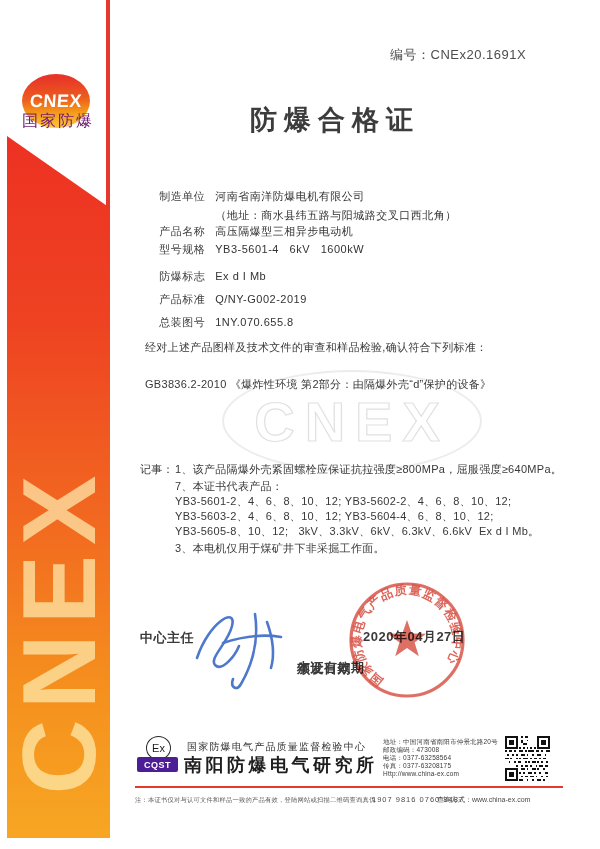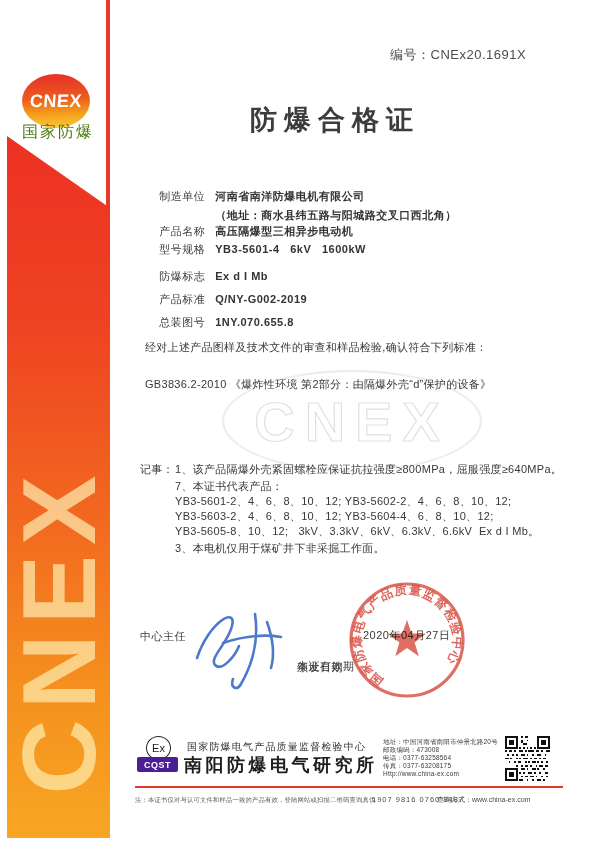--- a/index.html
+++ b/index.html
@@ -4,45 +4,45 @@
 <style>
   html,body{margin:0;padding:0;background:#f2f2f2;}
   .page{position:relative;width:600px;height:849px;background:#ffffff;overflow:hidden;
         font-family:"Liberation Sans","DejaVu Sans",sans-serif;color:#3a3a3a;}
   
   .red-line{position:absolute;left:106px;top:0;width:4px;height:210px;background:#e6392b;}
   .logo-oval{position:absolute;left:22px;top:74px;width:68px;height:54px;border-radius:50%;
              background:linear-gradient(178deg,#e73528 8%,#ec5b1e 45%,#f59d18 72%,#fbc33a 96%);
              display:flex;align-items:center;justify-content:center;}
   .logo-oval span{color:#fff;font-weight:700;font-size:18px;letter-spacing:.5px;transform:skewX(-4deg);}
-  .logo-sub{position:absolute;left:22px;top:122px;width:70px;font-size:16px;letter-spacing:2px;
-            color:#4d7c0f;white-space:nowrap;}
+  .logo-sub{position:absolute;left:22px;top:111px;width:70px;font-size:16px;letter-spacing:2px;
+            color:#701a75;white-space:nowrap;}
   .strip{position:absolute;left:7px;top:136px;width:103px;height:702px;
          background:linear-gradient(180deg,#ed3123 0%,#ee4222 26%,#f26920 55%,#f58f1e 78%,#f7a623 100%);
          clip-path:polygon(0 0,100% 72px,100% 100%,0 100%);}
   .strip-word{position:absolute;left:50%;top:494px;transform:translate(-50%,-50%) rotate(-90deg);
               font-size:104px;font-weight:700;letter-spacing:10px;color:rgba(253,235,175,.72);
               white-space:nowrap;line-height:1;}
   
   .cert-no{position:absolute;left:390px;top:46px;font-size:13px;color:#4d4d4d;letter-spacing:.5px;}
   .title{position:absolute;left:130px;top:102px;width:410px;text-align:center;font-size:27px;
          font-weight:700;letter-spacing:7px;color:#3c3c3c;}
   
   .wm{position:absolute;left:222px;top:370px;width:256px;height:98px;border:2px solid rgba(185,185,185,.28);
       border-radius:50%;display:flex;align-items:center;justify-content:center;z-index:0;}
   .wm span{font-size:56px;font-weight:700;letter-spacing:10px;color:rgba(255,255,255,.4);
            -webkit-text-stroke:1.2px rgba(165,165,165,.35);}
   
   .row{position:absolute;left:145px;font-size:11px;letter-spacing:.5px;white-space:pre;z-index:2;}
   .row .lbl{display:inline-block;width:56px;color:#3d3d3d;}
-  .row .val{color:#333;font-weight:bold;}
+  .row .val{color:#333;}
   .para{position:absolute;left:145px;font-size:11px;letter-spacing:.3px;white-space:pre;z-index:2;color:#383838;}
   .note-line{position:absolute;left:175px;font-size:11px;letter-spacing:.3px;white-space:pre;z-index:2;color:#383838;}
   
-  .small-lbl{position:absolute;font-size:11px;letter-spacing:.5px;z-index:2;color:#3a3a3a;white-space:pre;}
+  .small-lbl{position:absolute;font-size:13px;letter-spacing:.5px;z-index:2;color:#3a3a3a;white-space:pre;font-weight:bold;}
   .sig{position:absolute;left:183px;top:596px;z-index:2;}
   .seal{position:absolute;left:341px;top:578px;z-index:3;mix-blend-mode:multiply;opacity:.92;}
   
   .ex-circle{position:absolute;left:146px;top:736px;width:23px;height:22px;border:1.6px solid #2a2a2a;
              border-radius:50%;display:flex;align-items:center;justify-content:center;
              font-size:11px;font-weight:400;color:#1d1d1d;z-index:2;}
   .cqst-box{position:absolute;left:137px;top:757px;width:41px;height:15px;background:#4c1d95;color:#fff;
             border-radius:2px;display:flex;align-items:center;justify-content:center;
             font-size:9px;font-weight:700;letter-spacing:.5px;z-index:2;}
   .center-name{position:absolute;left:187px;top:740px;font-size:10px;letter-spacing:1.2px;color:#333;z-index:2;}

